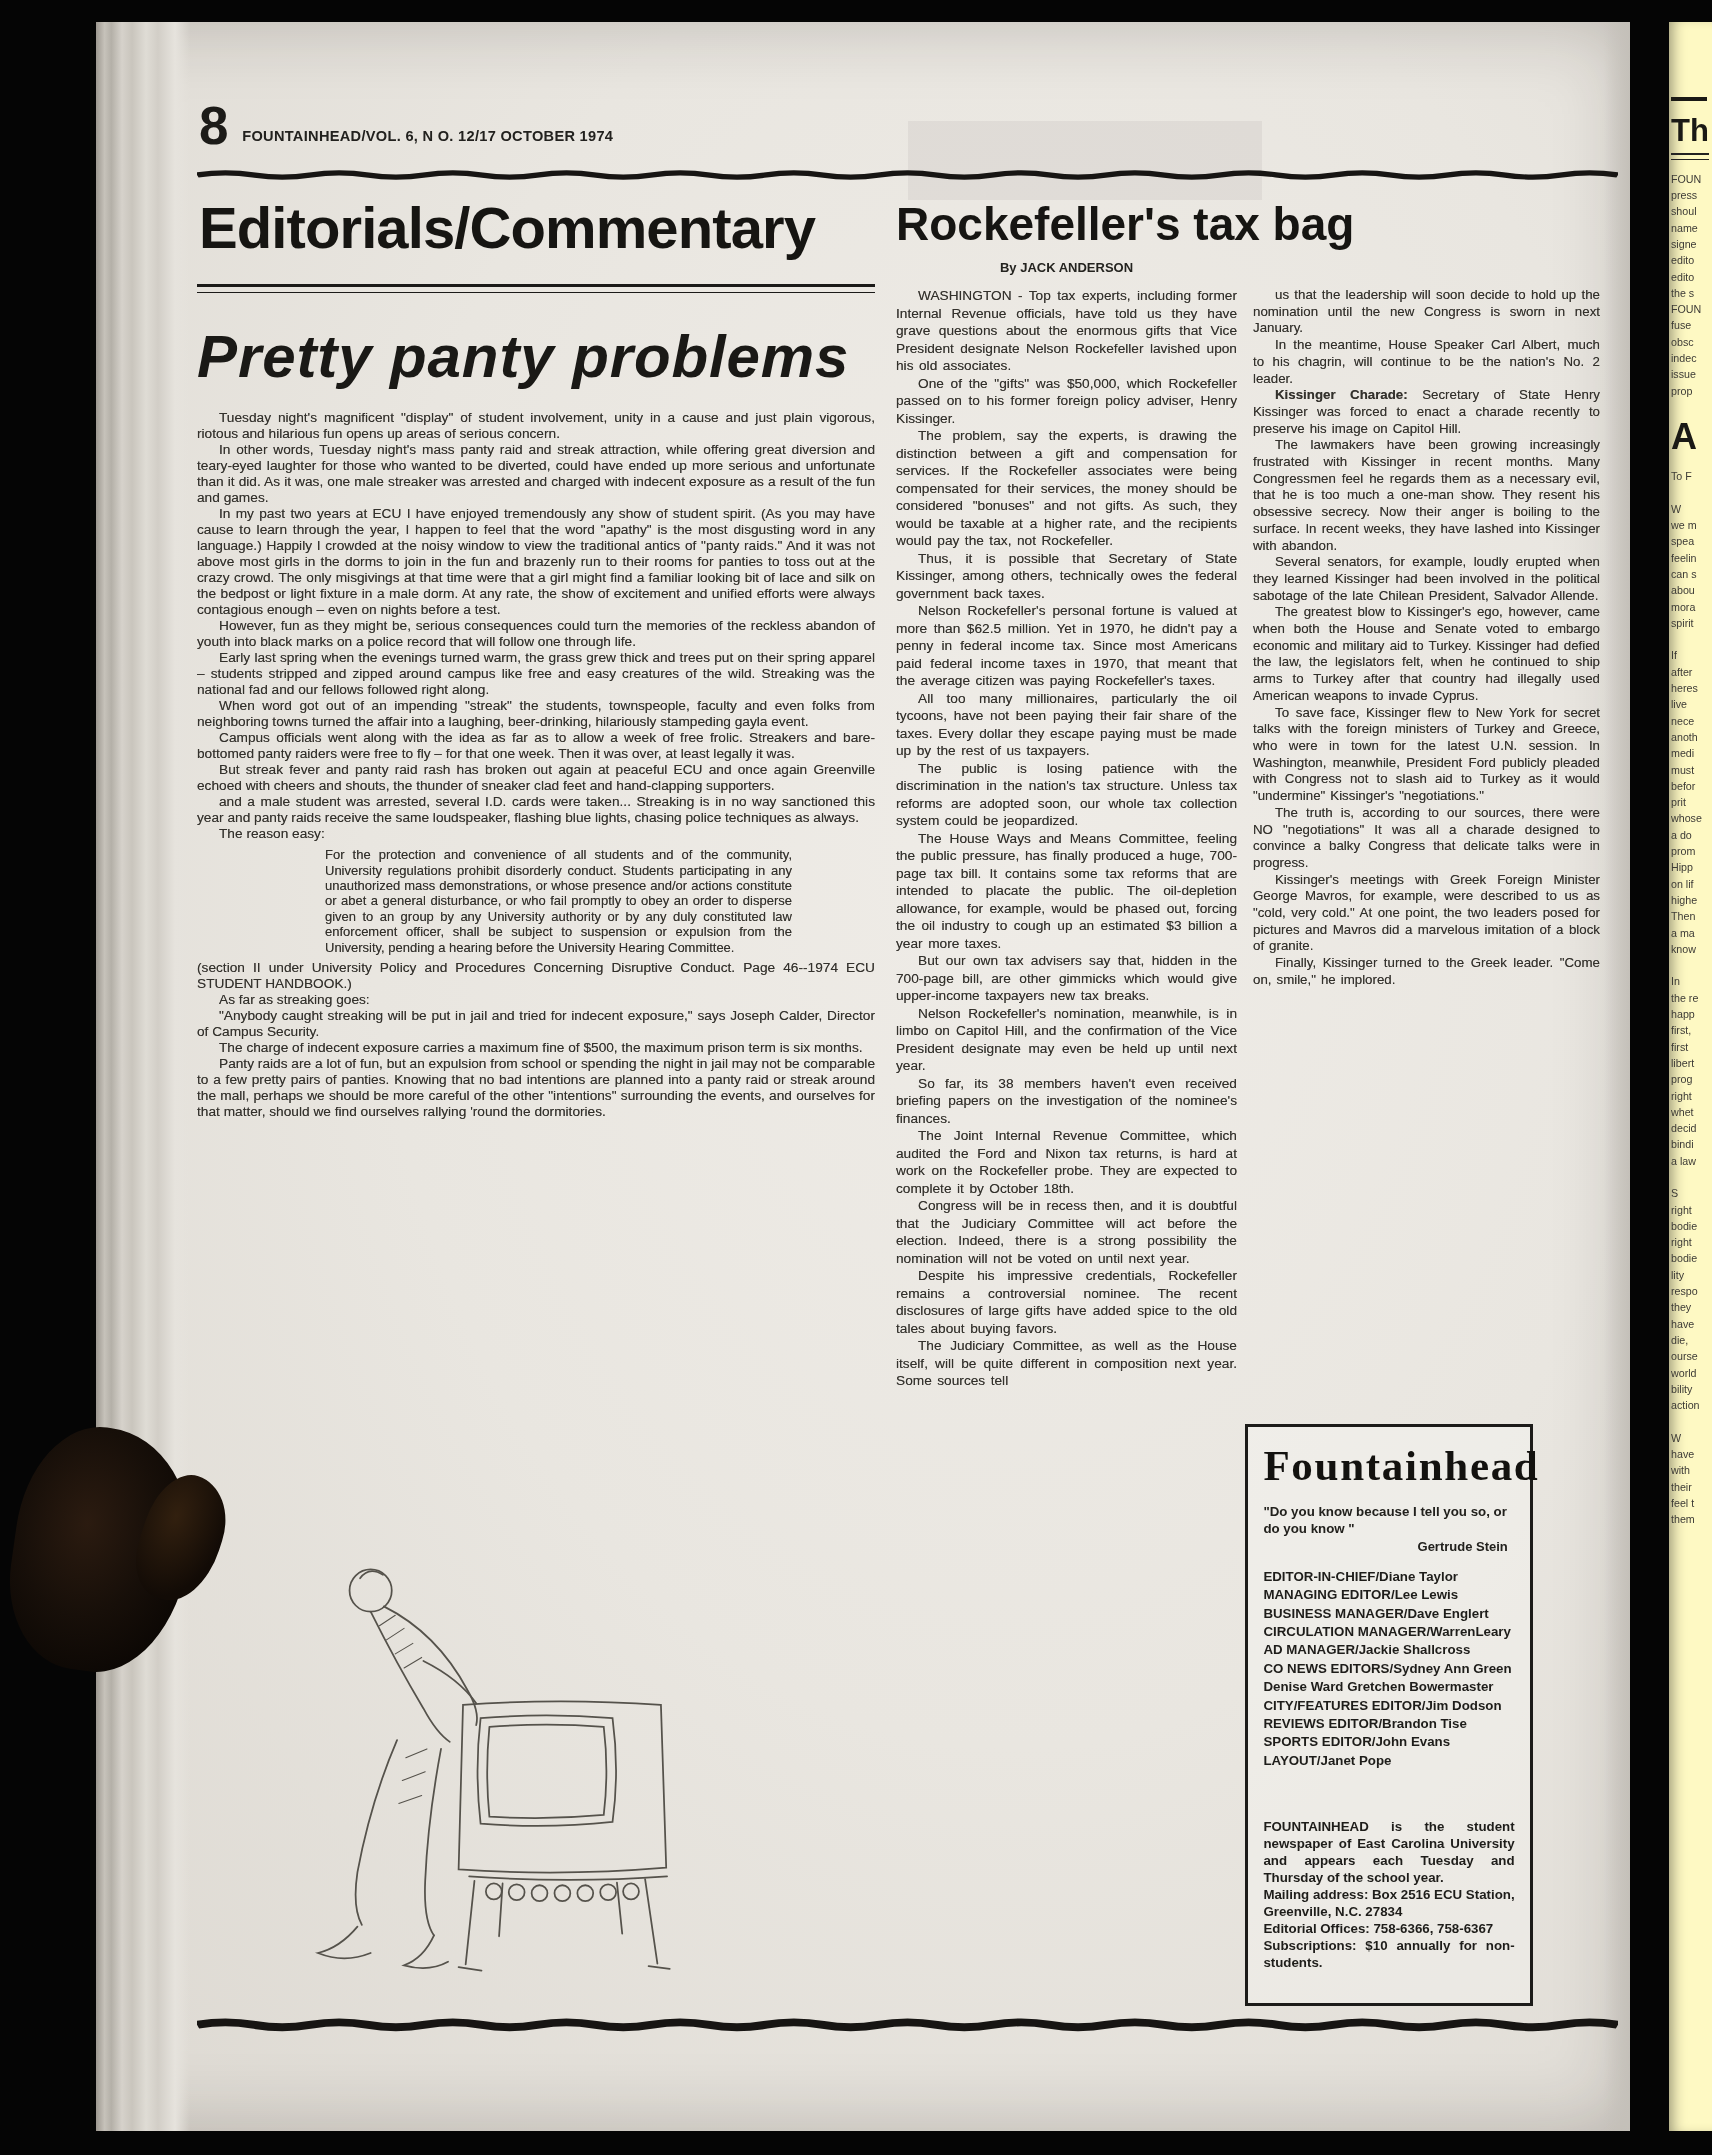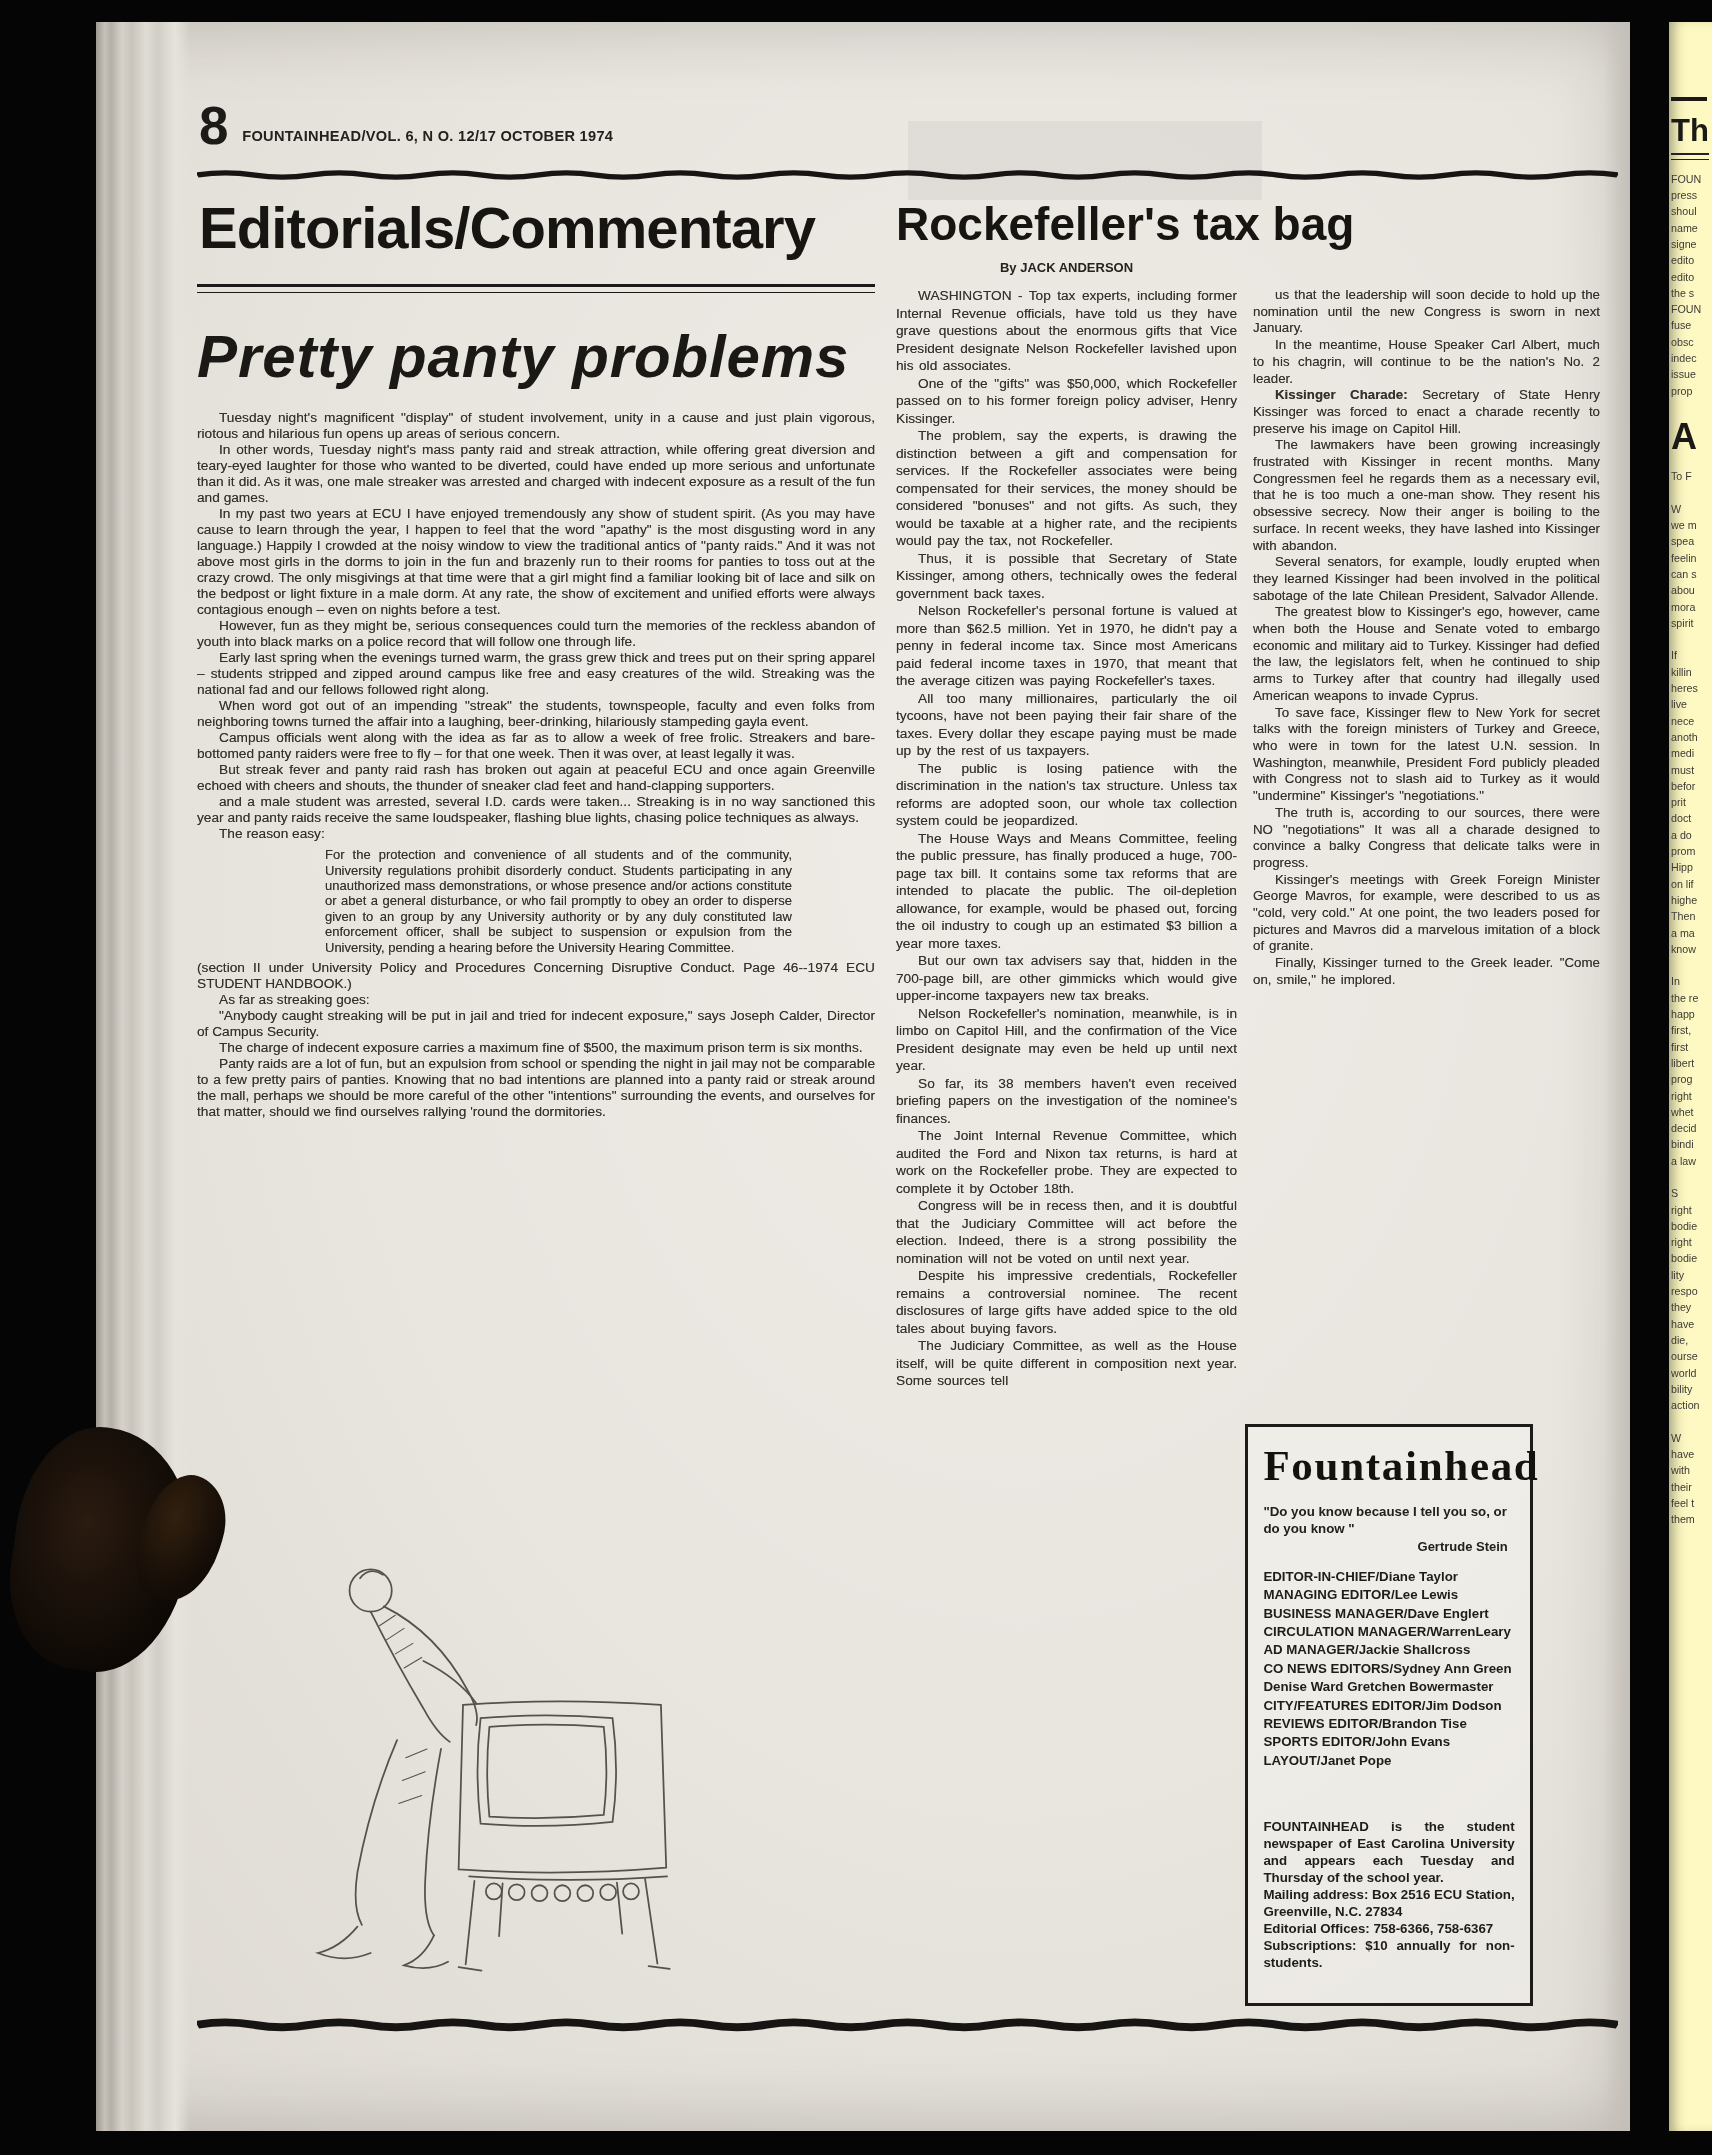--- a/index.html
+++ b/index.html
@@ -255,30 +255,30 @@
         <p class="sl-frag">W</p>
         <p class="sl-frag">we m</p>
         <p class="sl-frag">spea</p>
         <p class="sl-frag">feelin</p>
         <p class="sl-frag">can s</p>
         <p class="sl-frag">abou</p>
         <p class="sl-frag">mora</p>
         <p class="sl-frag">spirit</p>
         <p class="sl-frag"></p>
         <p class="sl-frag">If</p>
-        <p class="sl-frag">killin</p>
+        <p class="sl-frag">after</p>
         <p class="sl-frag">heres</p>
         <p class="sl-frag">live</p>
         <p class="sl-frag">nece</p>
         <p class="sl-frag">anoth</p>
         <p class="sl-frag">medi</p>
         <p class="sl-frag">must</p>
         <p class="sl-frag">befor</p>
         <p class="sl-frag">prit</p>
-        <p class="sl-frag">doct</p>
+        <p class="sl-frag">whose</p>
         <p class="sl-frag">a do</p>
         <p class="sl-frag">prom</p>
         <p class="sl-frag">Hipp</p>
         <p class="sl-frag">on lif</p>
         <p class="sl-frag">highe</p>
         <p class="sl-frag">Then</p>
         <p class="sl-frag">a ma</p>
         <p class="sl-frag">know</p>
         <p class="sl-frag"></p>
         <p class="sl-frag">In</p>

